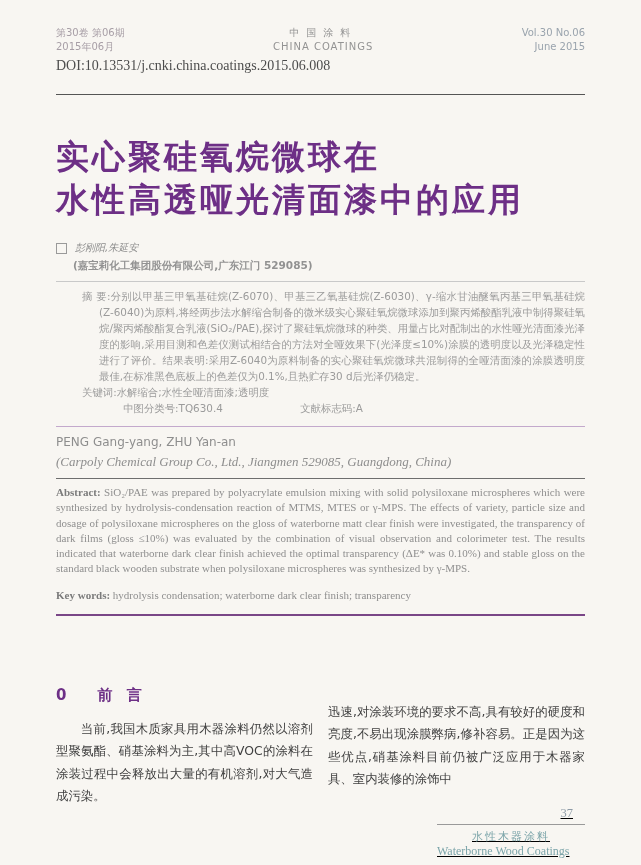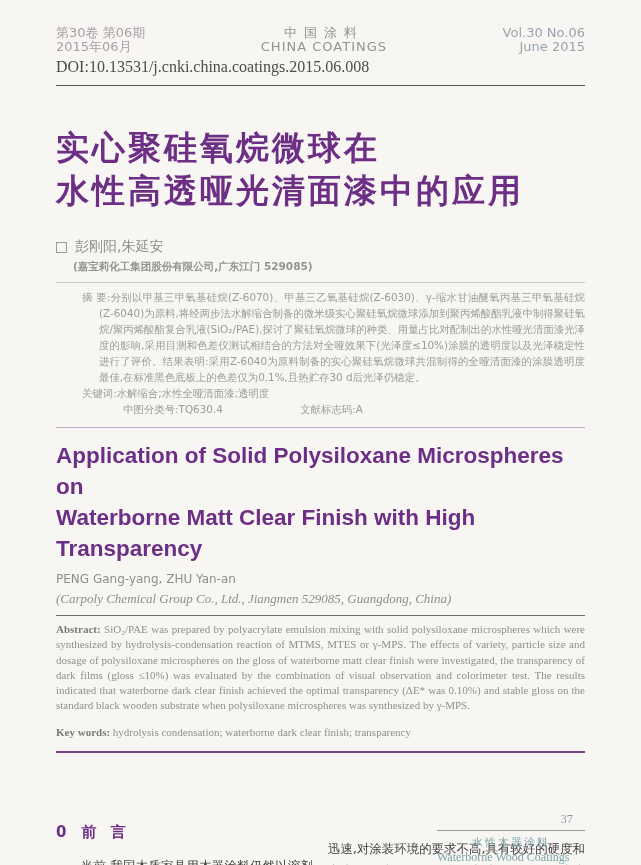--- a/index.html
+++ b/index.html
@@ -2,32 +2,32 @@
 <html><head>
 <meta charset="utf-8">
 <style>
   html,body{margin:0;padding:0;background:#e8e6e2;}
   .page{
     width:641px;height:865px;margin:0 auto;background:#f8f6f2;
     padding:26px 56px;box-sizing:border-box;position:relative;
     font-family:"DejaVu Sans","Liberation Sans",sans-serif;overflow:hidden;
   }
   
-  .masthead{display:flex;justify-content:space-between;font-size:13px;line-height:14px;}
+  .masthead{display:flex;justify-content:space-between;font-size:10px;line-height:14px;}
   .mh-left{color:#a79ea6;}
   .mh-center{color:#939393;text-align:center;}
   .mh-center .cn{letter-spacing:7px;}
   .mh-center .en{letter-spacing:1px;text-align:center;}
   .mh-right{color:#99a3ad;text-align:right;}
-  .doi{font-family:"Liberation Serif",serif;font-size:16px;color:#4c4c4c;
-       margin-top:4px;padding-bottom:9px;border-bottom:1px solid #555;}
+  .doi{font-family:"Liberation Serif",serif;font-size:14px;color:#4c4c4c;
+       margin-top:4px;padding-bottom:20px;border-bottom:1px solid #555;}
   
   .title-cn{margin:40px 0 0;color:#6d2f86;font-size:33px;line-height:43px;
             font-weight:bold;letter-spacing:3px;}
-  .authors-cn{margin-top:26px;color:#8e8e8e;font-size:14px;display:flex;align-items:center;}
+  .authors-cn{margin-top:20px;color:#8e8e8e;font-size:10px;display:flex;align-items:center;font-style:italic;}
   .author-marker{width:9px;height:9px;border:1px solid #9a9a9a;display:inline-block;margin-right:8px;background:transparent;}
   .affil-cn{margin-top:4px;margin-left:17px;color:#929292;font-size:10.5px;font-weight:bold;}
   .rule-light{border:none;border-top:1px solid #c9c9c9;margin:8px 0 0;}
   
   .abs-cn{margin:6px 0 0 26px;color:#9b9b9b;font-size:10.4px;line-height:16px;text-align:justify;}
   .hang{padding-left:17px;text-indent:-17px;}
   .kw-cn{margin:0 0 0 26px;color:#9b9b9b;font-size:10.4px;line-height:16px;}
   .meta-row{margin-left:26px;color:#9b9b9b;font-size:10.4px;line-height:16px;display:flex;text-align:center;}
   .meta-row .m1{width:182px;}
   .meta-row .m2{width:135px;}
@@ -43,26 +43,26 @@
           font-family:"Liberation Serif",serif;}
   .abs-en .lbl,.kw-en .lbl{font-weight:bold;color:#7b7b7b;}
   .kw-en{margin-top:1px;color:#8f8f8f;font-size:11px;line-height:15px;
          font-family:"Liberation Serif",serif;}
   .rule-purple{border:none;border-top:2px solid #7a4687;margin:6px 0 0;}
   
   .content-cols{display:flex;gap:15px;margin-top:70px;}
   .col{width:257px;}
   .sec-head{color:#6d2f86;font-size:15px;font-weight:bold;margin:0 0 13px;}
   .sec-head .num{margin-right:15px;}
-  .sec-head .t{word-spacing:9px;}
+  .sec-head .t{word-spacing:9px;margin-left:16px;}
   .body-p{font-size:12.4px;line-height:22.4px;color:#3f3f3f;text-align:justify;margin:0;}
   .indent{text-indent:2em;}
   .col-right{padding-top:15px;}
   
-  .footer{position:absolute;right:56px;bottom:0;width:148px;}
+  .footer{position:absolute;right:56px;bottom:6px;width:148px;text-decoration:underline;}
   .page-num{text-align:right;padding-right:12px;color:#8d9aa6;font-size:12.5px;
             font-family:"Liberation Serif",serif;}
   .footer-rule{border:none;border-top:1px solid #9a9a9a;margin:3px 0 4px;}
   .footer-cn{color:#7ba4a9;font-size:11px;text-align:center;letter-spacing:2px;}
   .footer-en{color:#7ba4a9;font-size:12px;text-align:left;font-family:"Liberation Serif",serif;}
 </style>
 </head>
 <body>
 
 <div class="page">
@@ -101,24 +101,20 @@
 
   <p class="kw-cn"><span>关键词:</span><span>水解缩合;水性全哑清面漆;透明度</span></p>
 
   <div class="meta-row">
     <span class="m1">中图分类号:TQ630.4</span>
     <span class="m2">文献标志码:A</span>
   </div>
 
   <hr class="rule-purple-light">
 
-  <h2 class="title-en">
-    <div>Application of Solid Polysiloxane Microspheres on</div>
-    <div>Waterborne Matt Clear Finish with High Transparency</div>
-  </h2>
 
   <div class="authors-en">PENG Gang-yang, ZHU Yan-an</div>
   <div class="affil-en">(Carpoly Chemical Group Co., Ltd., Jiangmen 529085, Guangdong, China)</div>
 
   <hr class="rule-dark">
 
   <p class="abs-en"><span class="lbl">Abstract:</span> <span>SiO₂/PAE was prepared by polyacrylate emulsion mixing with solid polysiloxane microspheres which were synthesized by hydrolysis-condensation reaction of MTMS, MTES or γ-MPS. The effects of variety, particle size and dosage of polysiloxane microspheres on the gloss of waterborne matt clear finish were investigated, the transparency of dark films (gloss ≤10%) was evaluated by the combination of visual observation and colorimeter test. The results indicated that waterborne dark clear finish achieved the optimal transparency (ΔE* was 0.10%) and stable gloss on the standard black wooden substrate when polysiloxane microspheres was synthesized by γ-MPS.</span></p>
 
   <p class="kw-en"><span class="lbl">Key words:</span> <span>hydrolysis condensation; waterborne dark clear finish; transparency</span></p>
 

